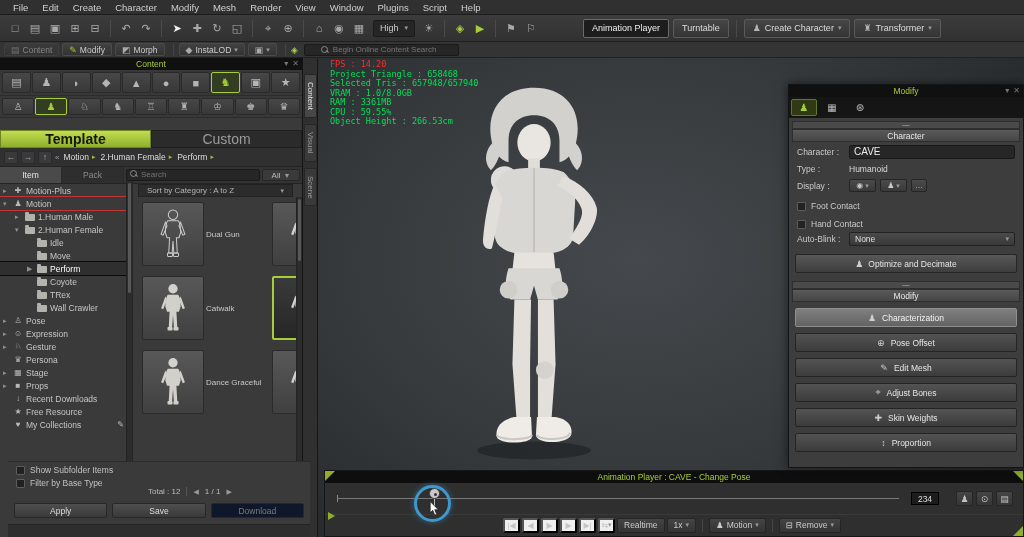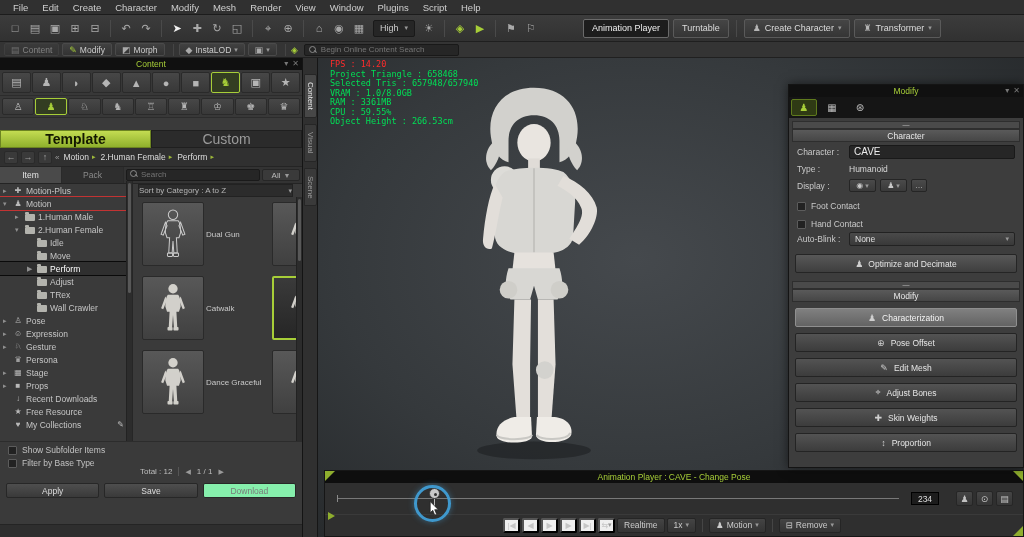--- a/index.html
+++ b/index.html
@@ -23,21 +23,21 @@
   .tlbtn.dark{background:#1d1d1d;border-color:#6a6a6a;color:#eee;margin-left:42px;}
   .tico{font-size:9px;color:#b5b5b5;}
 
   
   .toolbar2{position:absolute;left:0;top:42px;width:100%;height:16px;background:#343434;border-bottom:1px solid #202020;display:flex;align-items:center;padding:0 4px;z-index:30;}
   .t2btn{height:13px;display:inline-flex;align-items:center;gap:3px;padding:0 6px;color:#ccc;font-size:8.5px;border-radius:2px;border:1px solid #4a4a4a;background:linear-gradient(#414141,#333);margin-right:3px;white-space:nowrap;}
   .t2btn.dim{opacity:.5;}
   .t2icon{font-size:9px;color:#a9a9a9;}
   .t2icon.green{color:#a7ce38;}
   .t2sep{width:1px;height:12px;background:#222;border-right:1px solid #454545;margin:0 5px;}
-  .search-box{height:12px;width:155px;background:#262626;border:1px solid #191919;border-radius:2px;display:flex;align-items:center;gap:4px;padding:0 4px;margin-left:6px;}
+  .search-box{height:12px;width:155px;background:#262626;border:1px solid #191919;border-radius:2px;display:flex;align-items:center;gap:4px;padding:0 16px;margin-left:6px;}
   .search-box input{background:transparent;border:0;outline:0;color:#bbb;font-size:8px;width:100%;font-family:inherit;}
   .mag{width:8px;height:8px;position:relative;flex:none;}
   .mag::before{content:"";position:absolute;left:0;top:0;width:5px;height:5px;border:1px solid #8a8a8a;border-radius:50%;}
   .mag::after{content:"";position:absolute;left:5px;top:5px;width:3px;height:1px;background:#8a8a8a;transform:rotate(45deg);}
 
   
   .left-panel{position:absolute;left:0;top:58px;width:303px;bottom:0;background:#3a3a3a;border-right:1px solid #141414;z-index:20;}
   .panel-title{height:12px;background:#101010;display:flex;align-items:center;justify-content:center;position:relative;}
   .panel-title .t{color:#a7ce38;font-size:8.5px;}
   .pt-icons{position:absolute;right:3px;top:1px;display:flex;gap:4px;color:#777;font-size:8px;}
@@ -68,39 +68,39 @@
   .tico.glyph{font-size:8px;color:#b9b9b9;flex:none;width:10px;text-align:center;}
   .tico.folder{width:10px;height:7px;background:#b3b3ad;border-radius:1px;position:relative;flex:none;margin-top:1px;}
   .tico.folder::before{content:"";position:absolute;top:-2px;left:0;width:4px;height:2px;background:#b3b3ad;border-radius:1px 1px 0 0;}
   .tree-row.red{outline:1px solid #c23333;}
   .tree-row.cur{outline:1px solid #0a0a0a;background:#2f2f2f;color:#fff;}
   .tedit{position:absolute;right:8px;color:#b9b9b9;font-size:8px;}
   .tree-scroll{position:absolute;right:0;top:0;bottom:0;width:6px;background:#2c2c2c;border-left:1px solid #222;}
   .vthumb{position:absolute;left:1px;right:1px;top:2px;background:#585858;border-radius:2px;}
   .tree-scroll .vthumb{height:110px;}
   .thumb-col{flex:1;position:relative;padding:0 9px 0 5px;overflow:hidden;}
-  .sortbar{height:13px;background:#2c2c2c;border:1px solid #222;display:flex;align-items:center;justify-content:space-between;padding:0 0;font-size:8px;color:#b5b5b5;margin-top:3px;}
+  .sortbar{height:13px;background:#2c2c2c;border:1px solid #222;display:flex;align-items:center;justify-content:space-between;padding:0 8px;font-size:8px;color:#b5b5b5;margin-top:3px;}
   .grid{display:grid;grid-template-columns:1fr 1fr;column-gap:10px;row-gap:10px;padding:5px 4px 0 4px;}
   .thumb{display:flex;flex-direction:row;align-items:center;gap:2px;}
   .thumb-img{width:62px;height:64px;background:linear-gradient(#585858,#404040);border:1px solid #2a2a2a;border-radius:2px;display:flex;align-items:flex-end;justify-content:center;overflow:hidden;}
   .thumb.sel .thumb-img{border:2px solid #a7ce38;background:linear-gradient(#3a3a3a,#262626);}
   .thumb-label{font-size:8px;color:#c9c9c9;white-space:nowrap;}
   .fig{width:34px;height:58px;fill:#dedcd6;opacity:.92;}
   .fig.outline{fill:none;stroke:#d5d5d5;stroke-width:1.2;}
   .thumb-scroll{position:absolute;right:0;top:16px;bottom:0;width:6px;background:#2c2c2c;border-left:1px solid #222;}
   .thumb-scroll .vthumb{height:62px;}
-  .panel-bottom{position:absolute;left:0;bottom:0;width:100%;height:96px;background:#3a3a3a;border-top:1px solid #2c2c2c;}
+  .panel-bottom{position:absolute;left:8px;bottom:0;width:100%;height:76px;background:#3a3a3a;border-top:1px solid #2c2c2c;}
   .cbrow{display:flex;align-items:center;gap:5px;padding-left:8px;position:absolute;left:0;font-size:8.5px;color:#c2c2c2;}
   .cb{width:9px;height:9px;background:#222;border:1px solid #5c5c5c;border-radius:1px;flex:none;}
   .totalrow{position:absolute;left:140px;top:25px;display:flex;align-items:center;gap:6px;font-size:8px;color:#bdbdbd;}
   .vd{width:1px;height:9px;background:#555;}
   .pager-arrow{color:#9a9a9a;font-size:7px;}
   .btnrow{position:absolute;left:6px;right:6px;top:41px;display:flex;gap:5px;}
   .pbtn{flex:1;height:15px;display:flex;align-items:center;justify-content:center;font-size:8.5px;color:#ddd;background:linear-gradient(#4e4e4e,#3a3a3a);border:1px solid #272727;border-radius:2px;}
-  .pbtn.dim{color:#7a7a7a;background:#86efac;}
+  .pbtn.dim{color:#7a7a7a;background:#0f172a;}
   .bottom-strip{position:absolute;left:0;right:0;bottom:0;height:13px;background:#2e2e2e;border-top:1px solid #242424;}
 
   
   .side-strip{position:absolute;left:303px;top:58px;width:15px;bottom:0;background:#303030;border-right:1px solid #161616;z-index:15;padding-top:16px;}
   .vtab{writing-mode:vertical-rl;font-size:8px;color:#9a9a9a;background:#3a3a3a;border:1px solid #262626;border-radius:0 2px 2px 0;padding:7px 1px;margin:0 1px 6px 1px;display:block;text-align:center;}
   .vtab.active{color:#eaeaea;background:#474747;}
 
   
   .viewport{position:absolute;left:318px;top:58px;right:0;bottom:0;background:radial-gradient(ellipse at 45% 42%, #45494d 0%, #35393c 55%, #242729 100%);z-index:1;overflow:hidden;}
   .stats{position:absolute;left:12px;top:2px;font-family:"DejaVu Sans Mono",monospace;font-size:8.5px;line-height:9.5px;}
@@ -369,21 +369,21 @@
             <span class="tlabel">Move</span>
           </div>
           <div class="tree-row lvl2 cur">
             <span class="tarrow">▶</span>
             <span class="tico folder"></span>
             <span class="tlabel">Perform</span>
           </div>
           <div class="tree-row lvl2">
             <span class="tarrow"></span>
             <span class="tico folder"></span>
-            <span class="tlabel">Adjust</span>
+            <span class="tlabel">Coyote</span>
           </div>
           <div class="tree-row lvl2">
             <span class="tarrow"></span>
             <span class="tico folder"></span>
             <span class="tlabel">TRex</span>
           </div>
           <div class="tree-row lvl2">
             <span class="tarrow"></span>
             <span class="tico folder"></span>
             <span class="tlabel">Wall Crawler</span>

